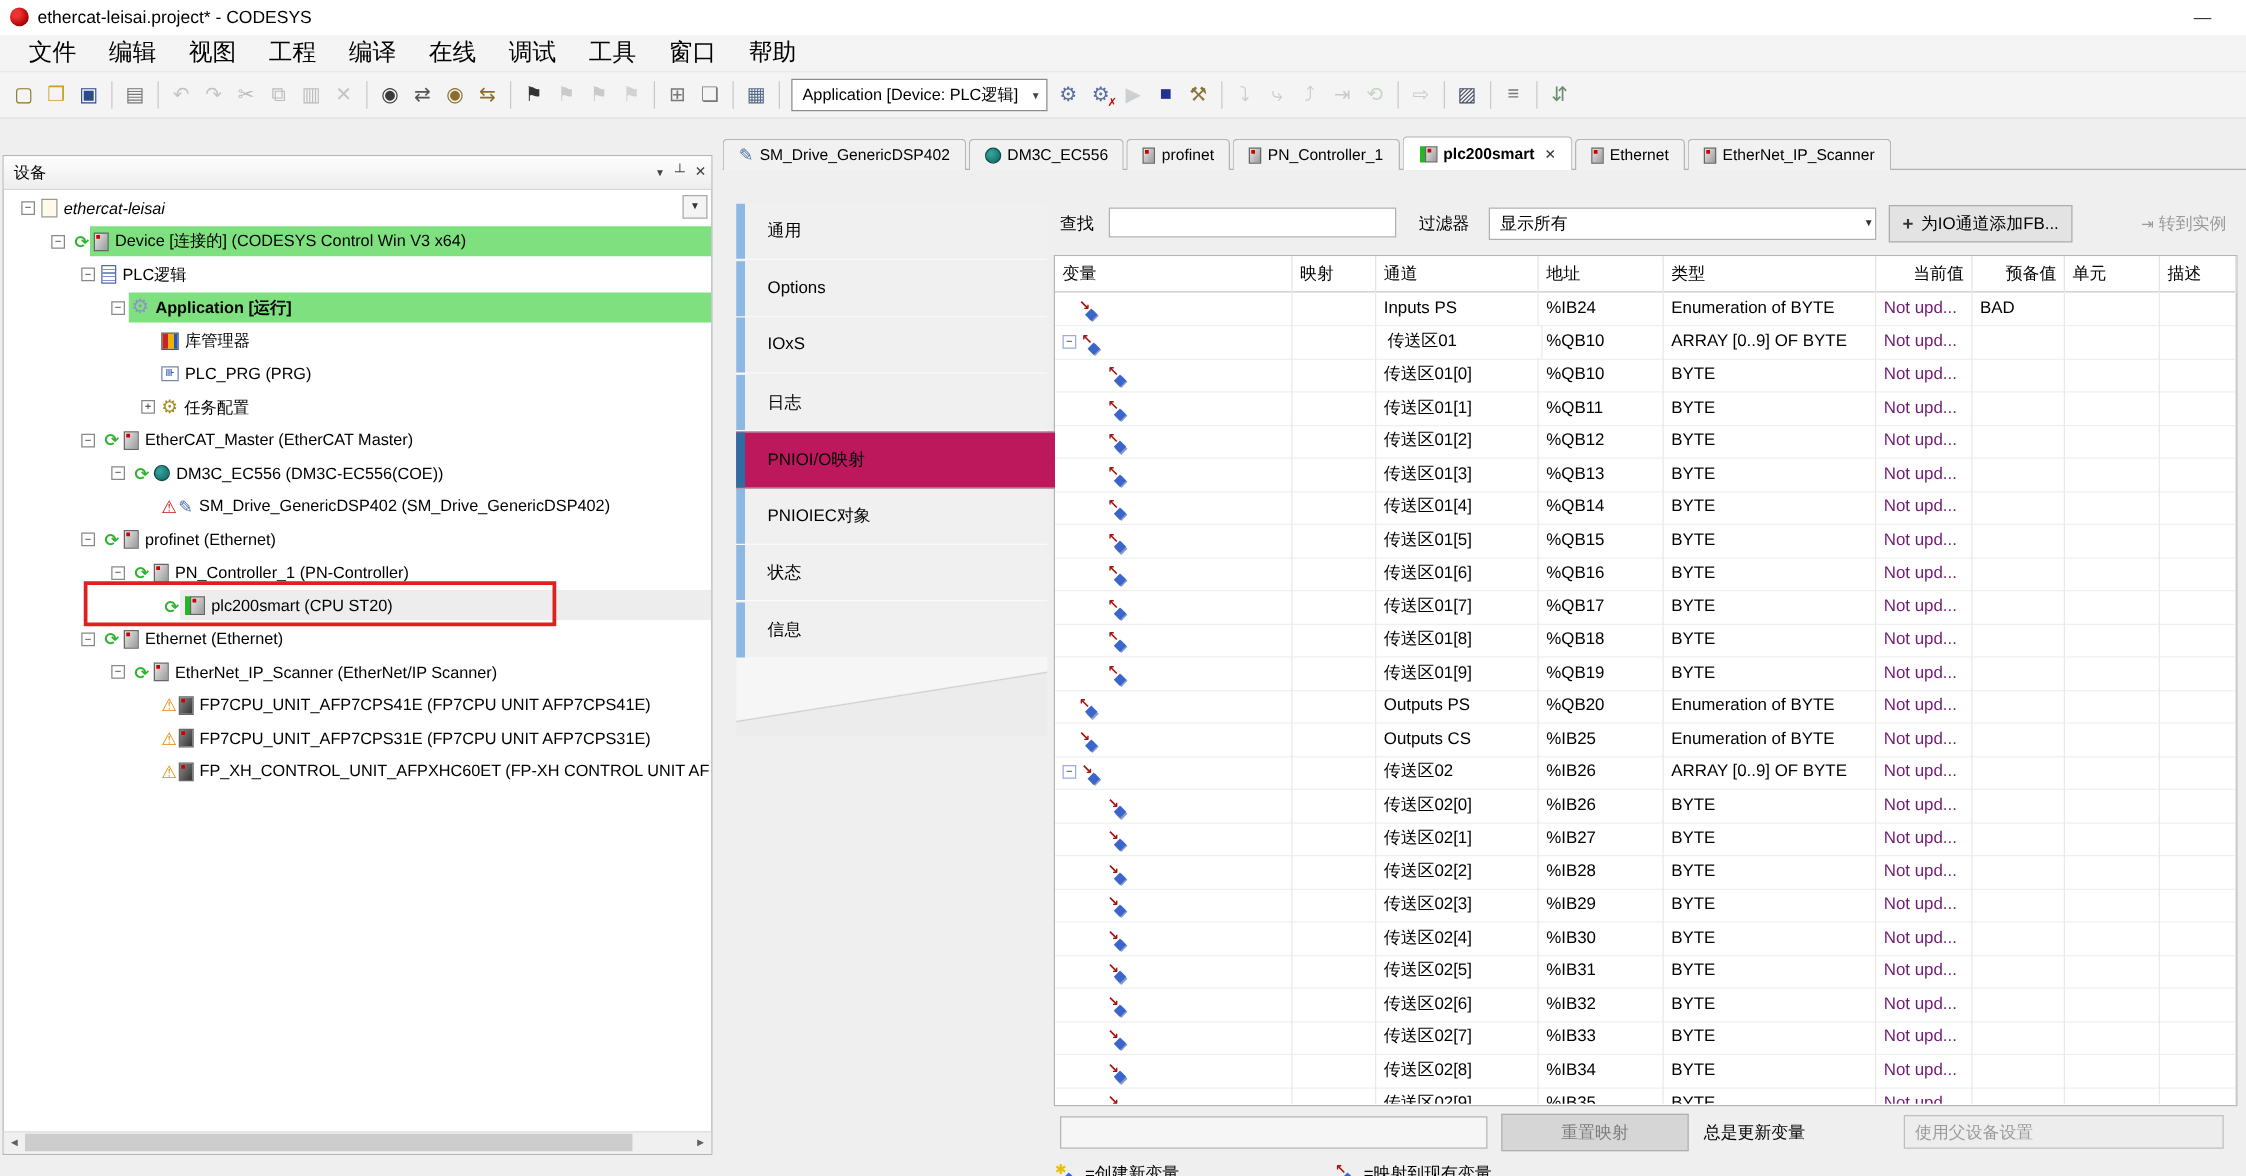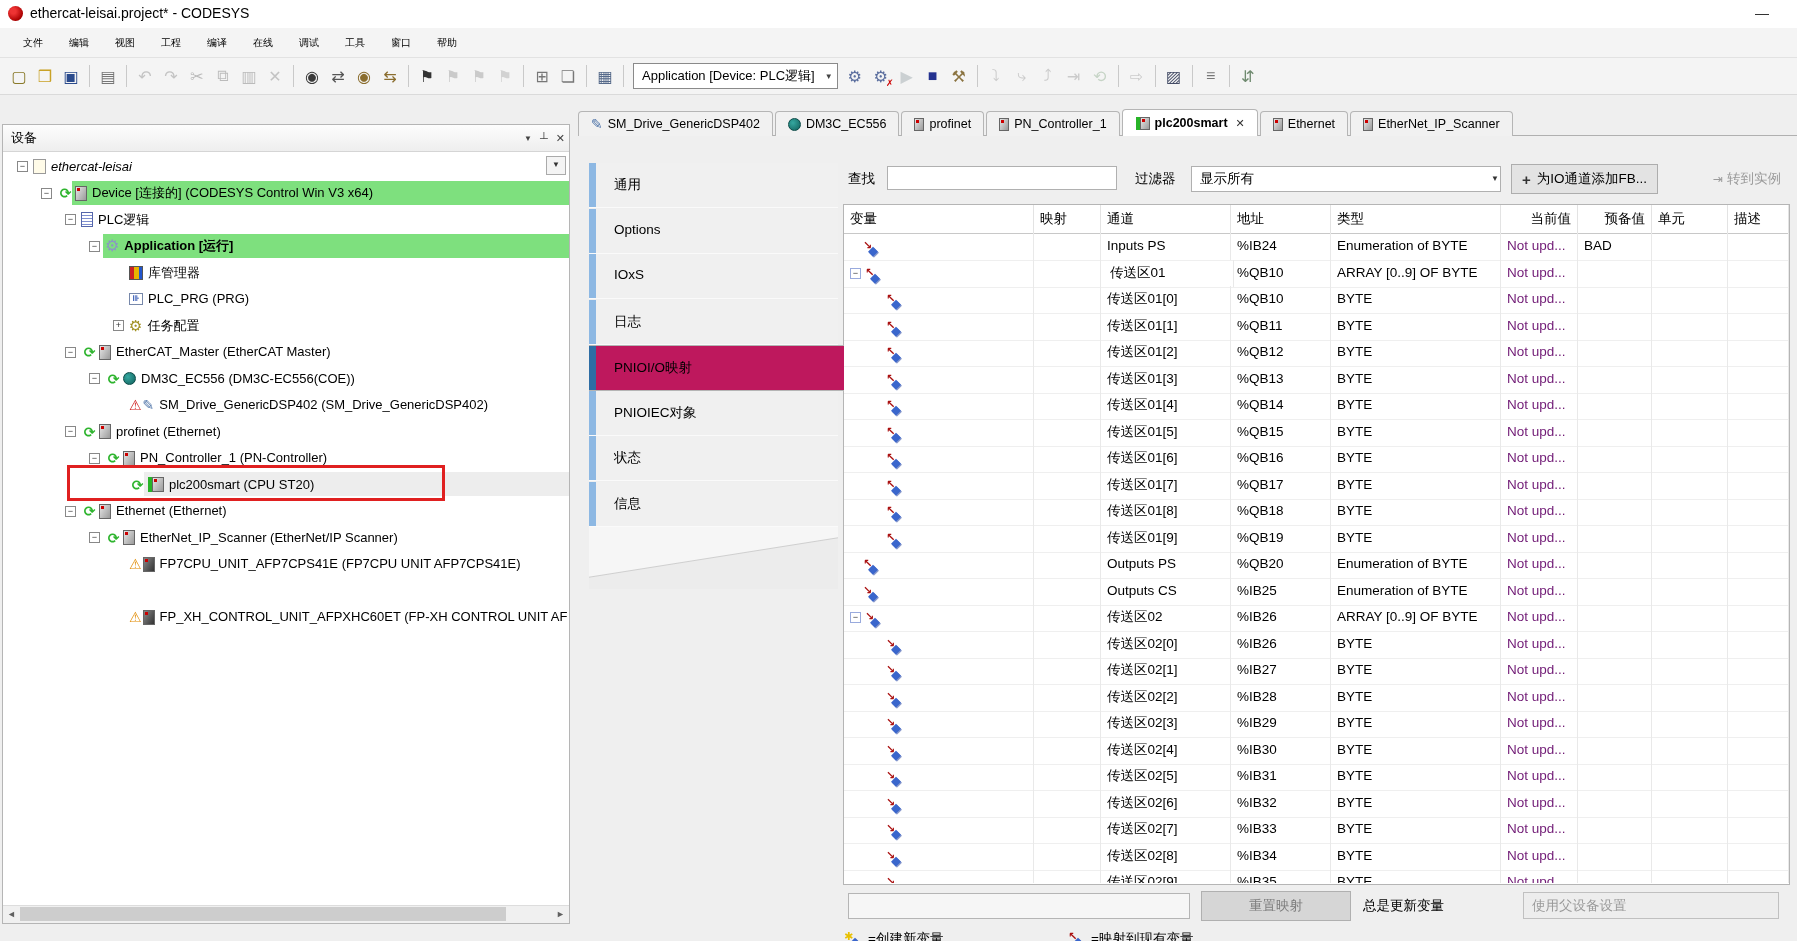--- a/index.html
+++ b/index.html
@@ -9,21 +9,21 @@
   .abs{position:absolute;}
   
   #titlebar{left:0;top:0;width:1797px;height:28px;background:#fff;}
   #logo{left:8px;top:6px;width:15px;height:15px;border-radius:50%;
         background:radial-gradient(circle at 35% 35%, #e33 20%, #a00 70%, #700);}
   #title-text{left:30px;top:5px;font-size:14px;}
   #min-btn{right:18px;top:2px;width:34px;height:24px;text-align:center;line-height:22px;font-size:14px;color:#333;}
   
   #menubar{left:0;top:28px;width:1797px;height:30px;background:#f4f4f4;border-bottom:1px solid #e2e2e2;
            display:flex;align-items:center;padding-left:10px;box-sizing:border-box;}
-  .menu-item{padding:0 13px;font-size:10px;height:26px;line-height:26px;}
+  .menu-item{padding:0 13px;font-size:19px;height:26px;line-height:26px;}
   
   #toolbar{left:0;top:58px;width:1797px;height:37px;background:#f4f4f4;border-bottom:1px solid #dadada;
            display:flex;align-items:center;padding-left:6px;box-sizing:border-box;}
   .tbtn{width:24px;height:24px;display:inline-flex;align-items:center;justify-content:center;
         font-size:16px;position:relative;margin:0 1px;}
   .tbtn.dis{opacity:.45;}
   .tsep{width:1px;height:22px;background:#c9c9c9;margin:0 5px;}
   .tbadge{position:absolute;right:-1px;bottom:0;font-size:9px;font-weight:bold;}
   #app-combo{display:inline-flex;align-items:center;height:24px;border:1px solid #8a8a8a;background:#fff;
              margin:0 4px;padding:0 4px 0 8px;font-size:13px;}
@@ -226,20 +226,21 @@
       <div class="trow" style="top: 160px;"><div class="exp" style="left: 110px;">+</div><span style="display: inline-block; width: 126px;"></span><span class="ic ic-task">⚙</span><span class="lbl">任务配置</span></div>
       <div class="trow" style="top: 186.5px;"><div class="exp" style="left: 62px;">−</div><span style="display: inline-block; width: 78px;"></span><span class="ic ic-online">⟳</span><span class="ic ic-device"><i></i></span><span class="lbl">EtherCAT_Master (EtherCAT Master)</span></div>
       <div class="trow" style="top: 213px;"><div class="exp" style="left: 86px;">−</div><span style="display: inline-block; width: 102px;"></span><span class="ic ic-online">⟳</span><span class="ic ic-circle"></span><span class="lbl">DM3C_EC556 (DM3C-EC556(COE))</span></div>
       <div class="trow" style="top: 239.5px;"><span style="display: inline-block; width: 126px;"></span><span class="ic ic-warnred">⚠</span><span class="ic ic-axis">✎</span><span class="lbl">SM_Drive_GenericDSP402 (SM_Drive_GenericDSP402)</span></div>
       <div class="trow" style="top: 266px;"><div class="exp" style="left: 62px;">−</div><span style="display: inline-block; width: 78px;"></span><span class="ic ic-online">⟳</span><span class="ic ic-device"><i></i></span><span class="lbl">profinet (Ethernet)</span></div>
       <div class="trow" style="top: 292.5px;"><div class="exp" style="left: 86px;">−</div><span style="display: inline-block; width: 102px;"></span><span class="ic ic-online">⟳</span><span class="ic ic-device"><i></i></span><span class="lbl">PN_Controller_1 (PN-Controller)</span></div>
       <div class="trow" style="top: 319px;"><div class="band sel" style="left: 141px;"></div><span style="display: inline-block; width: 126px;"></span><span class="ic ic-online">⟳</span><span class="ic ic-device greenbar"><i></i></span><span class="lbl">plc200smart (CPU ST20)</span></div>
       <div class="trow" style="top: 345.5px;"><div class="exp" style="left: 62px;">−</div><span style="display: inline-block; width: 78px;"></span><span class="ic ic-online">⟳</span><span class="ic ic-device"><i></i></span><span class="lbl">Ethernet (Ethernet)</span></div>
       <div class="trow" style="top: 372px;"><div class="exp" style="left: 86px;">−</div><span style="display: inline-block; width: 102px;"></span><span class="ic ic-online">⟳</span><span class="ic ic-device"><i></i></span><span class="lbl">EtherNet_IP_Scanner (EtherNet/IP Scanner)</span></div>
       <div class="trow" style="top: 398.5px;"><span style="display: inline-block; width: 126px;"></span><span class="ic ic-warnorange">⚠</span><span class="ic ic-device dark"><i></i></span><span class="lbl">FP7CPU_UNIT_AFP7CPS41E (FP7CPU UNIT AFP7CPS41E)</span></div>
+      <div class="trow" style="top: 425px;"><span style="display: inline-block; width: 126px;"></span><span class="ic ic-warnorange">⚠</span><span class="ic ic-device dark"><i></i></span><span class="lbl">FP7CPU_UNIT_AFP7CPS31E (FP7CPU UNIT AFP7CPS31E)</span></div>
       <div class="trow" style="top: 451.5px;"><span style="display: inline-block; width: 126px;"></span><span class="ic ic-warnorange">⚠</span><span class="ic ic-device dark"><i></i></span><span class="lbl">FP_XH_CONTROL_UNIT_AFPXHC60ET (FP-XH CONTROL UNIT AF</span></div>
     </div>
   <div class="abs" id="red-annot"></div>
   <div class="abs" id="hscroll">
     <span class="arrow" style="left:0">◄</span>
     <span class="thumb"></span>
     <span class="arrow" style="right:0">►</span>
   </div>
 </div>
 

